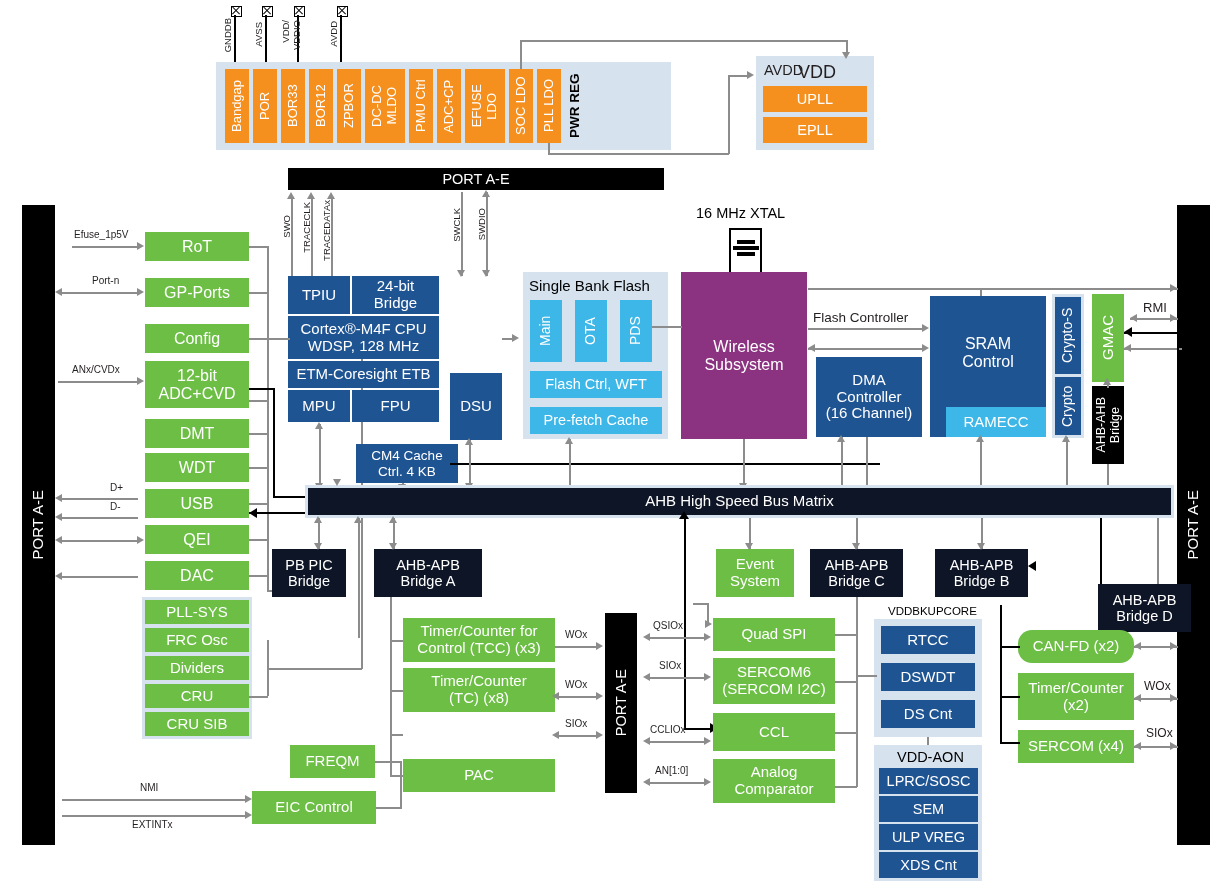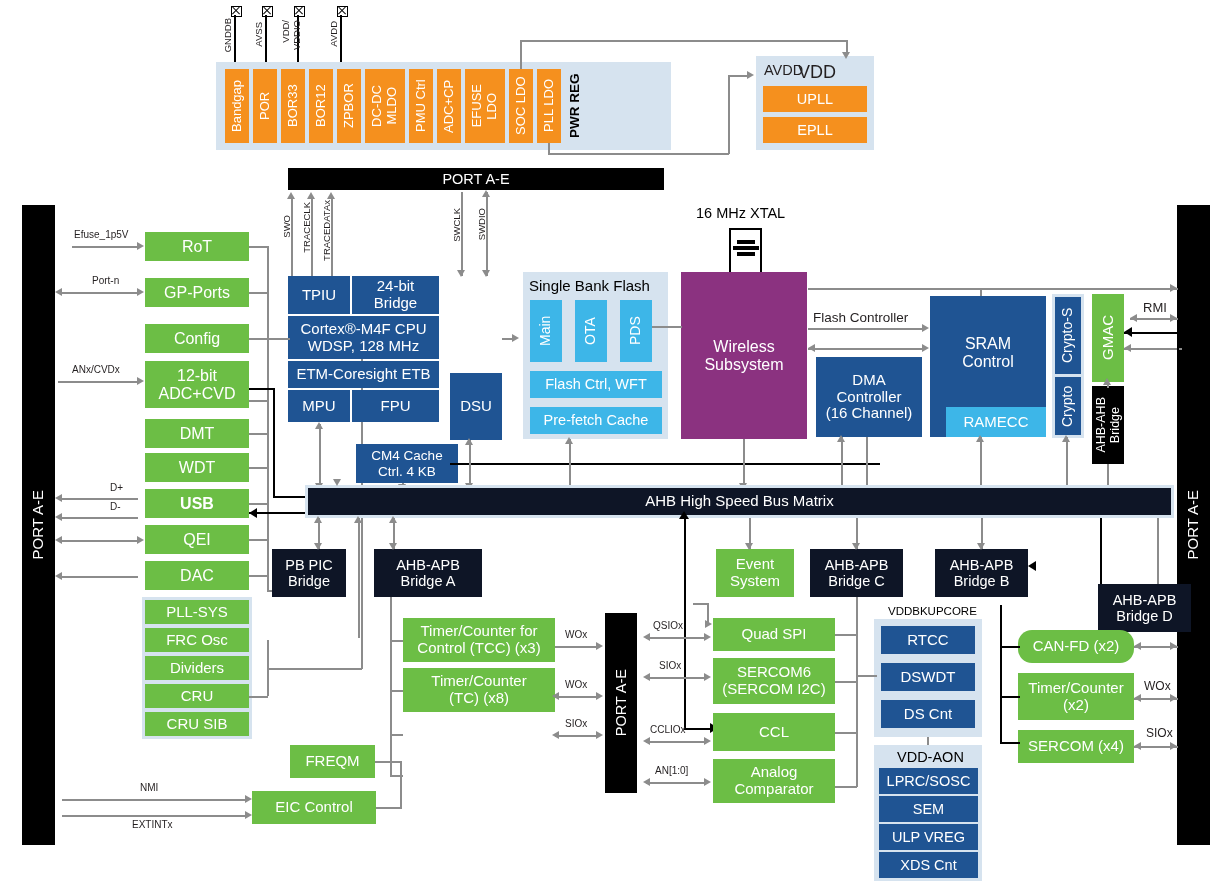--- a/index.html
+++ b/index.html
@@ -156,21 +156,21 @@
     <span>12-bit</span>
     <span>ADC+CVD</span>
   </div>
   <div class="lbl" style="left:72px;top:364px;">ANx/CVDx</div>
   <div class="ln hline" style="left:58px;top:381px;width:80px;"></div>
   <div class="ar ar-r" style="left:137px;top:377px;"></div>
 
   <div class="blk green" style="left:145px;top:419px;width:104px;height:29px;font-size:16px;">DMT</div>
   <div class="blk green" style="left:145px;top:453px;width:104px;height:29px;font-size:16px;">WDT</div>
 
-  <div class="blk green" style="left:145px;top:489px;width:104px;height:29px;font-size:16px;font-weight:bold;">USB</div>
+  <div class="blk green" style="left:145px;top:489px;width:104px;height:29px;font-size:16px;">USB</div>
   <div class="lbl" style="left:110px;top:482px;">D+</div>
   <div class="ln hline" style="left:62px;top:498px;width:76px;"></div>
   <div class="ar ar-l" style="left:55px;top:494px;"></div>
   <div class="lbl" style="left:110px;top:501px;">D-</div>
   <div class="ln hline" style="left:62px;top:517px;width:76px;"></div>
   <div class="ar ar-l" style="left:55px;top:513px;"></div>
 
   <div class="blk green" style="left:145px;top:525px;width:104px;height:29px;font-size:16px;">QEI</div>
   <div class="ln hline" style="left:62px;top:540px;width:76px;"></div>
   <div class="ar ar-r" style="left:137px;top:536px;"></div>
@@ -384,20 +384,21 @@
   <div class="ar ar-rk" style="left:710px;top:723px;"></div>
 
   <div class="blk green" style="left:403px;top:618px;width:152px;height:44px;flex-direction:column;font-size:15px;">
     <span>Timer/Counter for</span>
     <span>Control (TCC) (x3)</span>
   </div>
   <div class="blk green" style="left:403px;top:668px;width:152px;height:44px;flex-direction:column;font-size:15px;">
     <span>Timer/Counter</span>
     <span>(TC) (x8)</span>
   </div>
+  <div class="blk green" style="left:403px;top:759px;width:152px;height:33px;font-size:15px;">PAC</div>
 
   <div class="ln hline" style="left:390px;top:640px;width:13px;"></div>
   <div class="ln hline" style="left:390px;top:690px;width:13px;"></div>
   <div class="ln hline" style="left:390px;top:734px;width:13px;"></div>
   <div class="ln hline" style="left:390px;top:775px;width:13px;"></div>
   <div class="ln vline" style="left:390px;top:597px;height:180px;"></div>
 
   <div class="blk green" style="left:290px;top:745px;width:85px;height:33px;font-size:15px;">FREQM</div>
   <div class="blk green" style="left:252px;top:791px;width:124px;height:33px;font-size:15px;">EIC Control</div>
   <div class="ln hline" style="left:375px;top:761px;width:26px;"></div>

